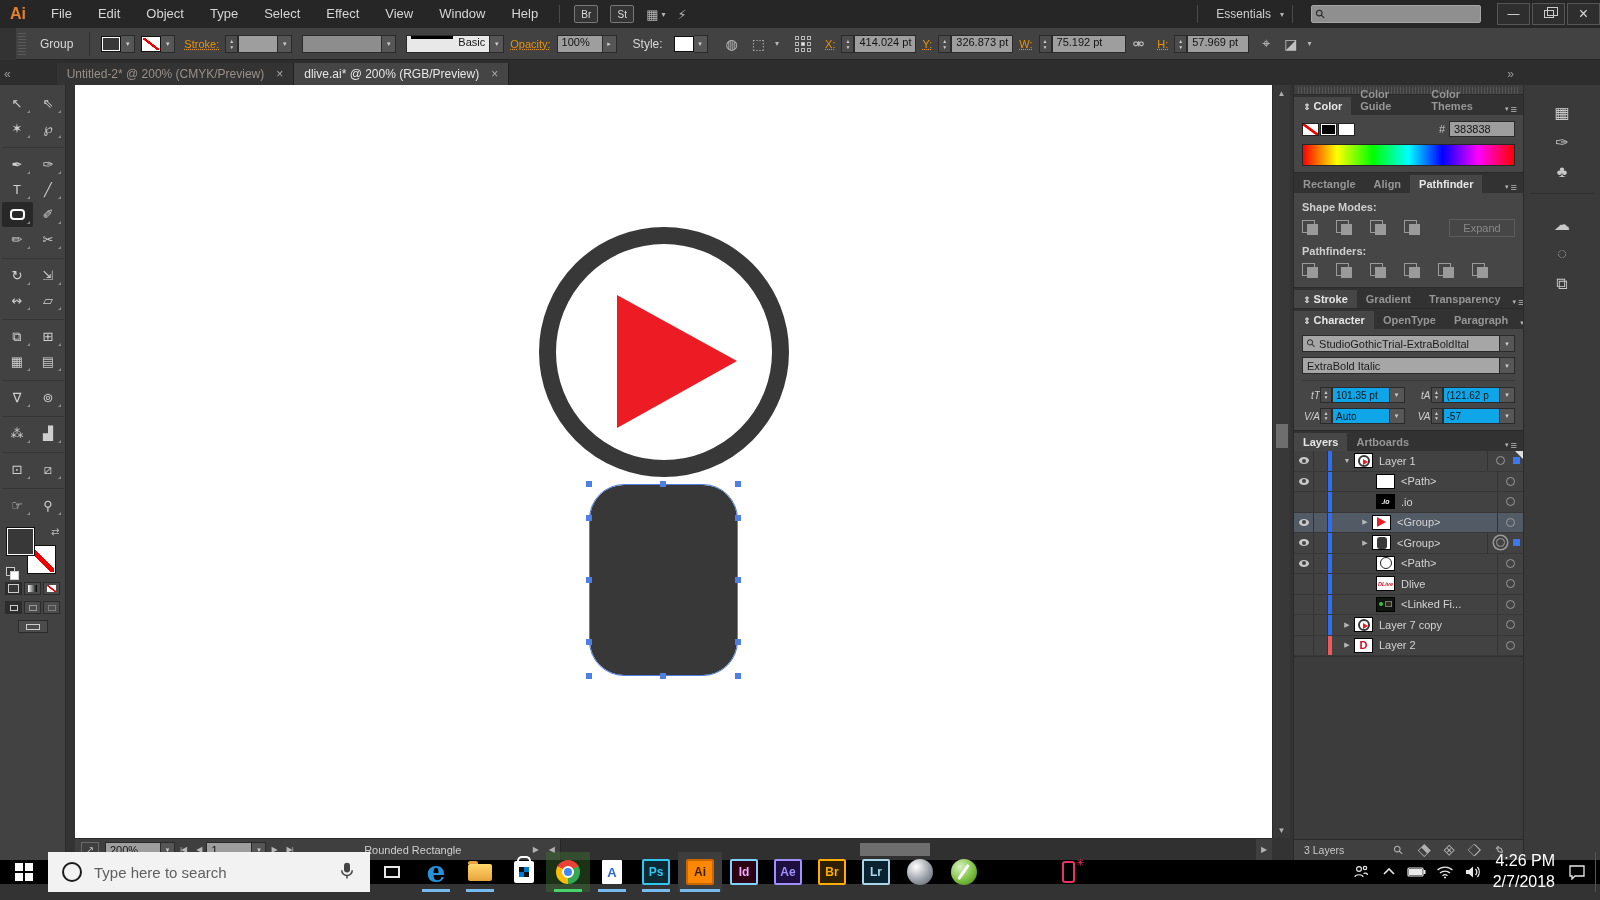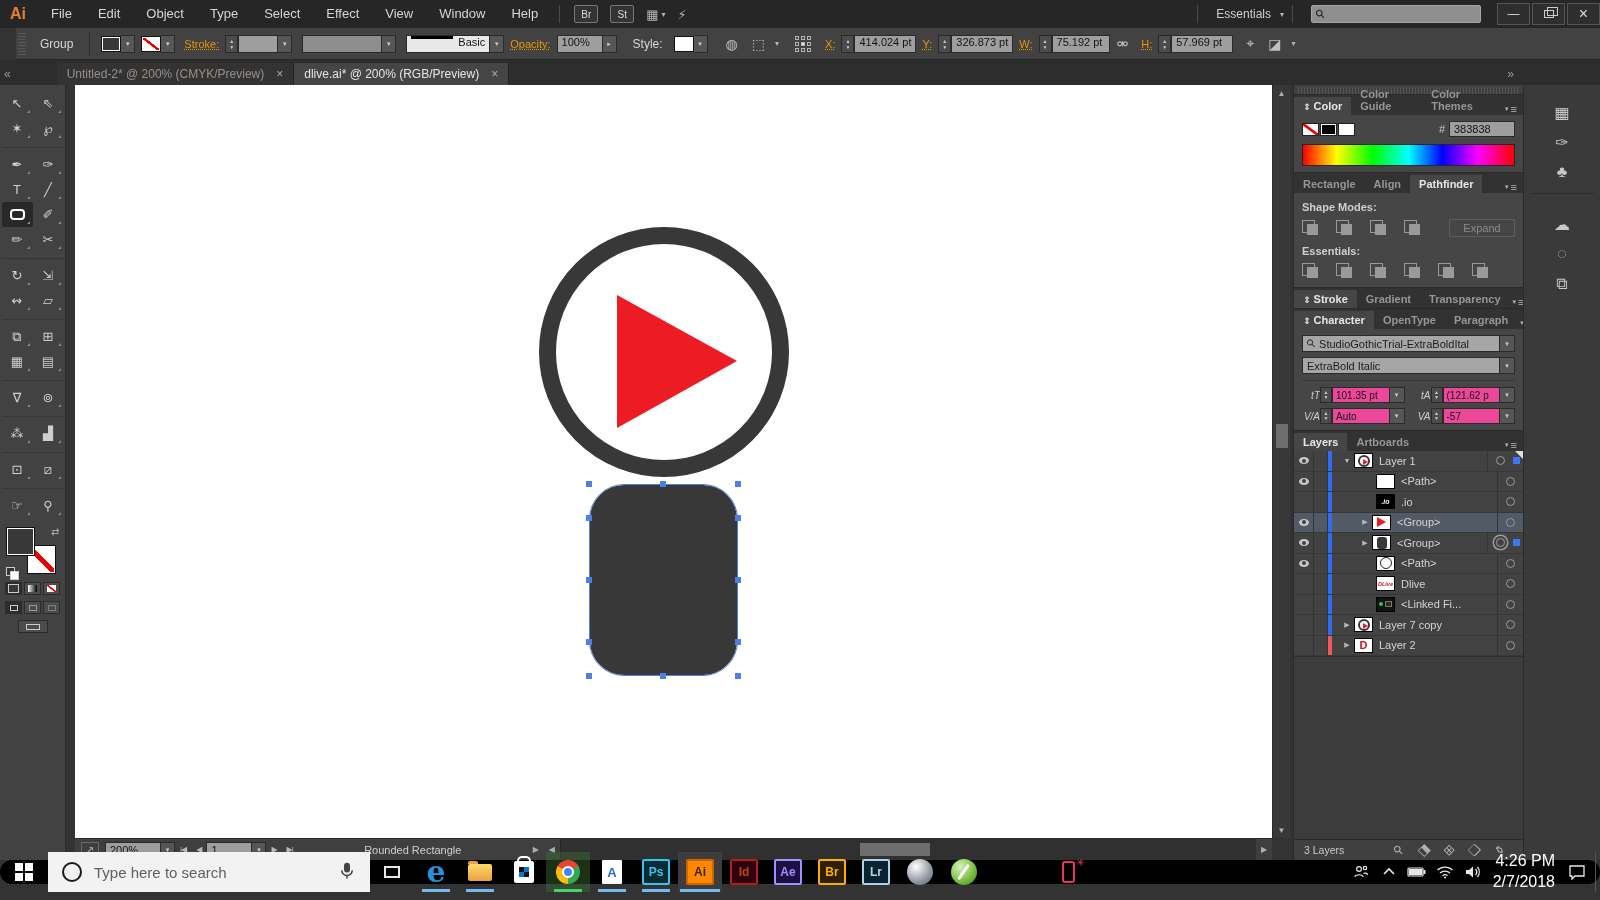--- a/index.html
+++ b/index.html
@@ -165,21 +165,21 @@
     font-size:7px; display:flex; align-items:center; justify-content:center; }
 
   .char-field { display:flex; align-items:center; margin-bottom:5px; }
   .cf-box { flex:1; height:17px; background:#a6a6a6; border:1px solid #2a2a2a; color:#1c1c1c; font-size:11px;
     display:flex; align-items:center; padding:0 4px; }
   .cf-box .mag { transform:rotate(-45deg); font-size:11px; margin-right:4px; color:#333; }
   .char-div { border-top:1px solid #393939; margin:6px 0; }
   .char-grid { display:grid; grid-template-columns:1fr 1fr; grid-gap:5px 8px; }
   .cg-item { display:flex; align-items:center;text-align:right; }
   .cg-ico { width:18px; font-size:10px; color:#cfcfcf; font-style:italic; }
-  .cg-field { flex:1; height:16px; background:#ec4899; border:1px solid #2a2a2a; color:#141414; font-size:10px;
+  .cg-field { flex:1; height:16px; background:#0ea5e9; border:1px solid #2a2a2a; color:#141414; font-size:10px;
     display:flex; align-items:center; padding:0 3px; overflow:hidden; white-space:nowrap; }
 
   
   .layers-body { background:#424242; }
   .lrow { height:20.5px; display:flex; align-items:center; border-bottom:1px solid #373737;
     font-size:11px; color:#d4d4d4; position:relative; }
   .lrow.selected { background:#525a66; }
   .c-eye { width:20px; height:100%; border-right:1px solid #333; display:flex; align-items:center; justify-content:center; }
   .eye { width:10px; height:7px; background:#c8c8c8; border-radius:50%; position:relative; }
   .eye::after { content:''; position:absolute; left:3px; top:1.5px; width:4px; height:4px; background:#444; border-radius:50%; }
@@ -216,21 +216,21 @@
 
   
   .dockstrip { position:absolute; left:1523px; top:0; width:77px; height:775px; background:#3a3a3a;
     border-left:1px solid #2a2a2a; padding-top:10px; }
   .dock-ico { width:26px; height:26px; margin:4px auto; color:#c8c8c8; font-size:16px;
     display:flex; align-items:center; justify-content:center; }
   .dock-gap { height:14px; border-top:1px solid #2e2e2e; margin:8px 6px 0; }
 
   
   .taskbar { position:absolute; top:860px; left:0; width:1600px; height:24px; background:#000;
-    display:flex; align-items:center;border-radius:18px; }
+    display:flex; align-items:center; }
   .start-btn { width:48px; height:40px; display:flex; align-items:center; justify-content:center; }
   .win-logo { display:grid; grid-template-columns:8px 8px; grid-gap:1.5px; }
   .win-logo i { width:8px; height:8px; background:#fff; }
   .tb-search { width:322px; height:40px; background:#f2f2f2; display:flex; align-items:center; color:#5f5f5f; font-size:15px; }
   .cortana { width:20px; height:20px; border:2.5px solid #1a1a1a; border-radius:50%; margin:0 12px 0 14px; }
   .mic { margin-left:auto; margin-right:14px; }
   .tile { width:44px; height:40px; display:flex; align-items:center; justify-content:center; position:relative; flex:none; }
   .tile.running::after { content:''; position:absolute; bottom:0; left:8px; right:8px; height:3px; background:#76b9ed; }
   .tile.green-run::after { background:#46d369; }
   .tile.active { background:#3d3d3d; }
@@ -251,21 +251,21 @@
   .tile-chrome span { width:24px; height:24px; border-radius:50%; position:relative;
     background:conic-gradient(from -60deg,#ea4335 0 33%,#34a853 33% 66%,#fbbc05 66% 100%); }
   .tile-chrome span::after { content:''; position:absolute; left:6px; top:6px; width:12px; height:12px;
     background:#4285f4; border:2px solid #fff; border-radius:50%; box-sizing:border-box; }
   .tile-notes span { width:20px; height:24px; background:#fff; color:#2b6bd7; font-size:13px; font-weight:bold;
     display:flex; align-items:center; justify-content:center; border-radius:1px; }
   .adobe-tile span { width:28px; height:26px; display:flex; align-items:center; justify-content:center;
     font-size:12px; font-weight:bold; border-radius:2px; }
   .tile-ps span { background:#0b2a33; color:#31c5f0; border:2px solid #31c5f0; }
   .tile-ai span { background:#f80; color:#3a1e00; border:2px solid #c60; }
-  .tile-id span { background:#2e0013; color:#c2410c; border:2px solid #b91c1c; }
+  .tile-id span { background:#2e0013; color:#f0abfc; border:2px solid #7dd3fc; }
   .tile-ae span { background:#1d1040; color:#9f8fff; border:2px solid #9f8fff; }
   .tile-br span { background:#2e2000; color:#ffae00; border:2px solid #ffae00; }
   .tile-lr span { background:#0b2230; color:#aad4e8; border:2px solid #aad4e8; }
   .tile-c4d span { width:26px; height:26px; border-radius:50%;
     background:radial-gradient(circle at 35% 30%,#fff,#9aa0a8 55%,#545a62); }
   .tile-corel span { width:26px; height:26px; border-radius:50%; position:relative;
     background:radial-gradient(circle at 35% 30%,#d8f0c0,#7dc242 55%,#3e7d1e); }
   .tile-corel span::after { content:''; position:absolute; left:11px; top:4px; width:3px; height:18px;
     background:#fff; transform:rotate(35deg); border-radius:2px; }
   .tile-phone span { width:13px; height:22px; border:2px solid #e8355e; border-radius:3px; position:relative; }
@@ -377,21 +377,21 @@
   <span class="stepper">
       <span>▲</span>
       <span>▼</span>
     </span>
   <span class="field" style="width:62px">326.873 pt</span>
   <span class="cb-olabel">W:</span>
   <span class="stepper">
       <span>▲</span>
       <span>▼</span>
     </span>
-  <span class="field" style="width:58px">75.192 pt</span>
+  <span class="field" style="width:74px">75.192 pt</span>
   <span class="cb-ico">⚮</span>
   <span class="cb-olabel">H:</span>
   <span class="stepper">
       <span>▲</span>
       <span>▼</span>
     </span>
   <span class="field" style="width:62px">57.969 pt</span>
   <span style="width:6px"></span>
   <span class="cb-ico">⌖</span>
   <span class="cb-ico">◪</span>
@@ -632,21 +632,21 @@
     </div>
     <div class="pcontent">
       <div class="pf-label">Shape Modes:</div>
       <div class="pf-row">
         <span class="pf-ico"></span>
           <span class="pf-ico"></span>
           <span class="pf-ico"></span>
           <span class="pf-ico"></span>
         <span class="expand-btn">Expand</span>
       </div>
-      <div class="pf-label">Essentials:</div>
+      <div class="pf-label">Pathfinders:</div>
       <div class="pf-row" style="margin-bottom:2px">
         <span class="pf-ico"></span>
           <span class="pf-ico"></span>
           <span class="pf-ico"></span>
           <span class="pf-ico"></span>
           <span class="pf-ico"></span>
           <span class="pf-ico"></span>
       </div>
     </div>
 

